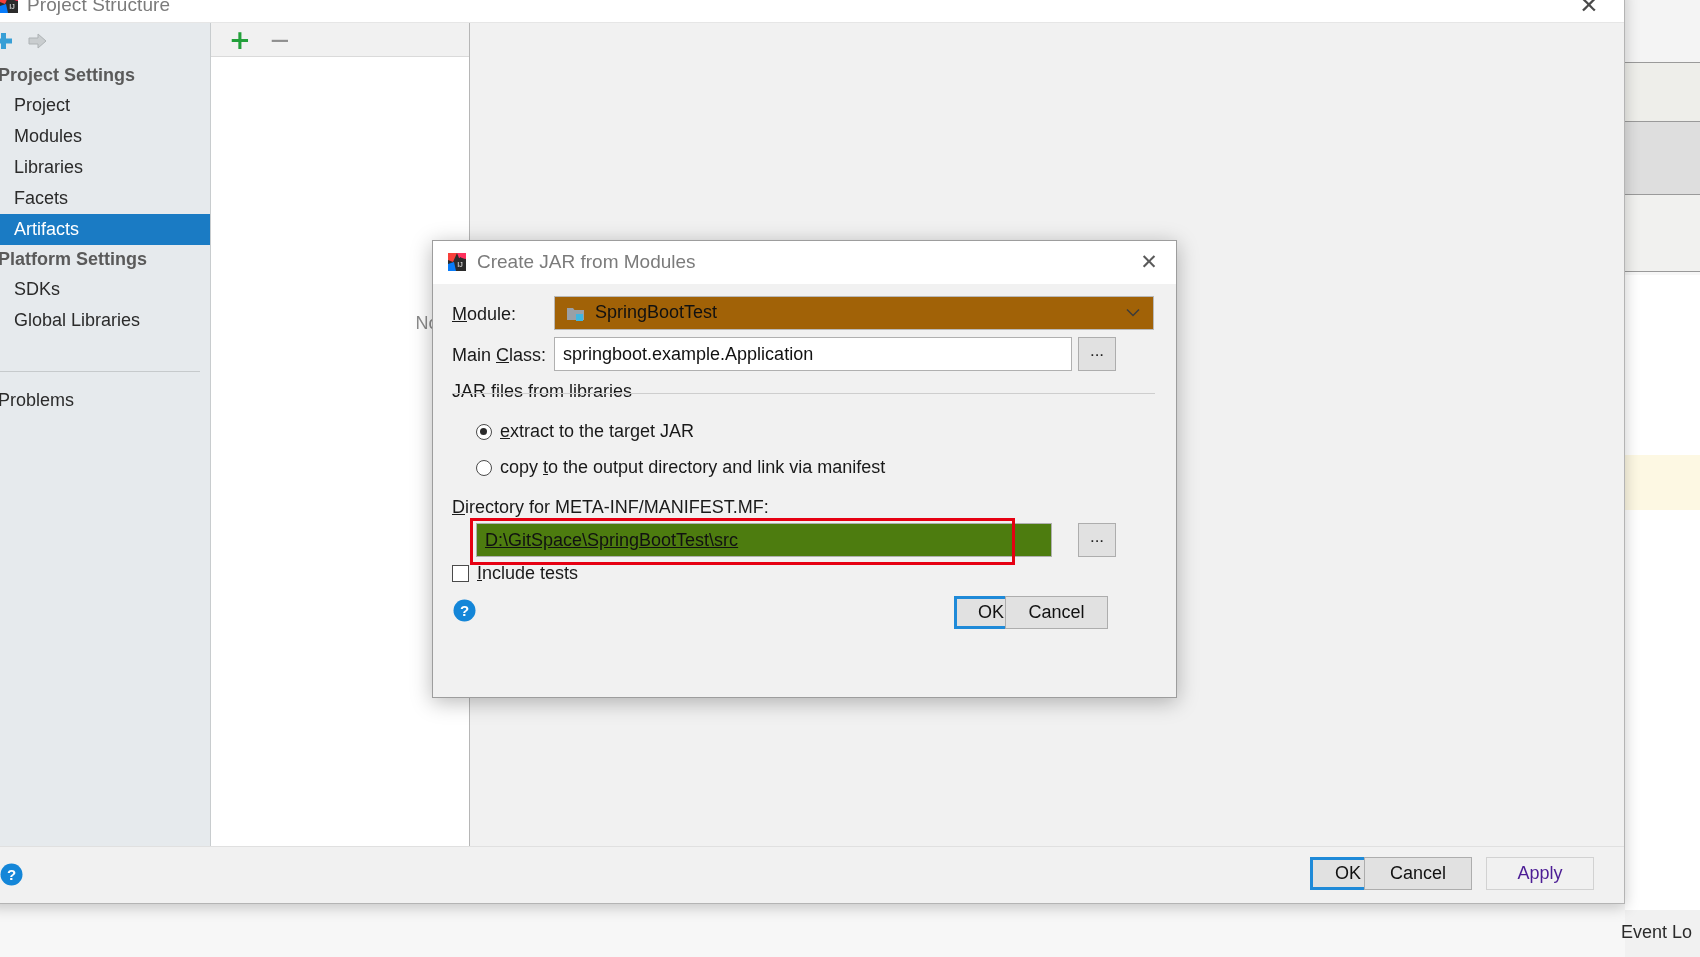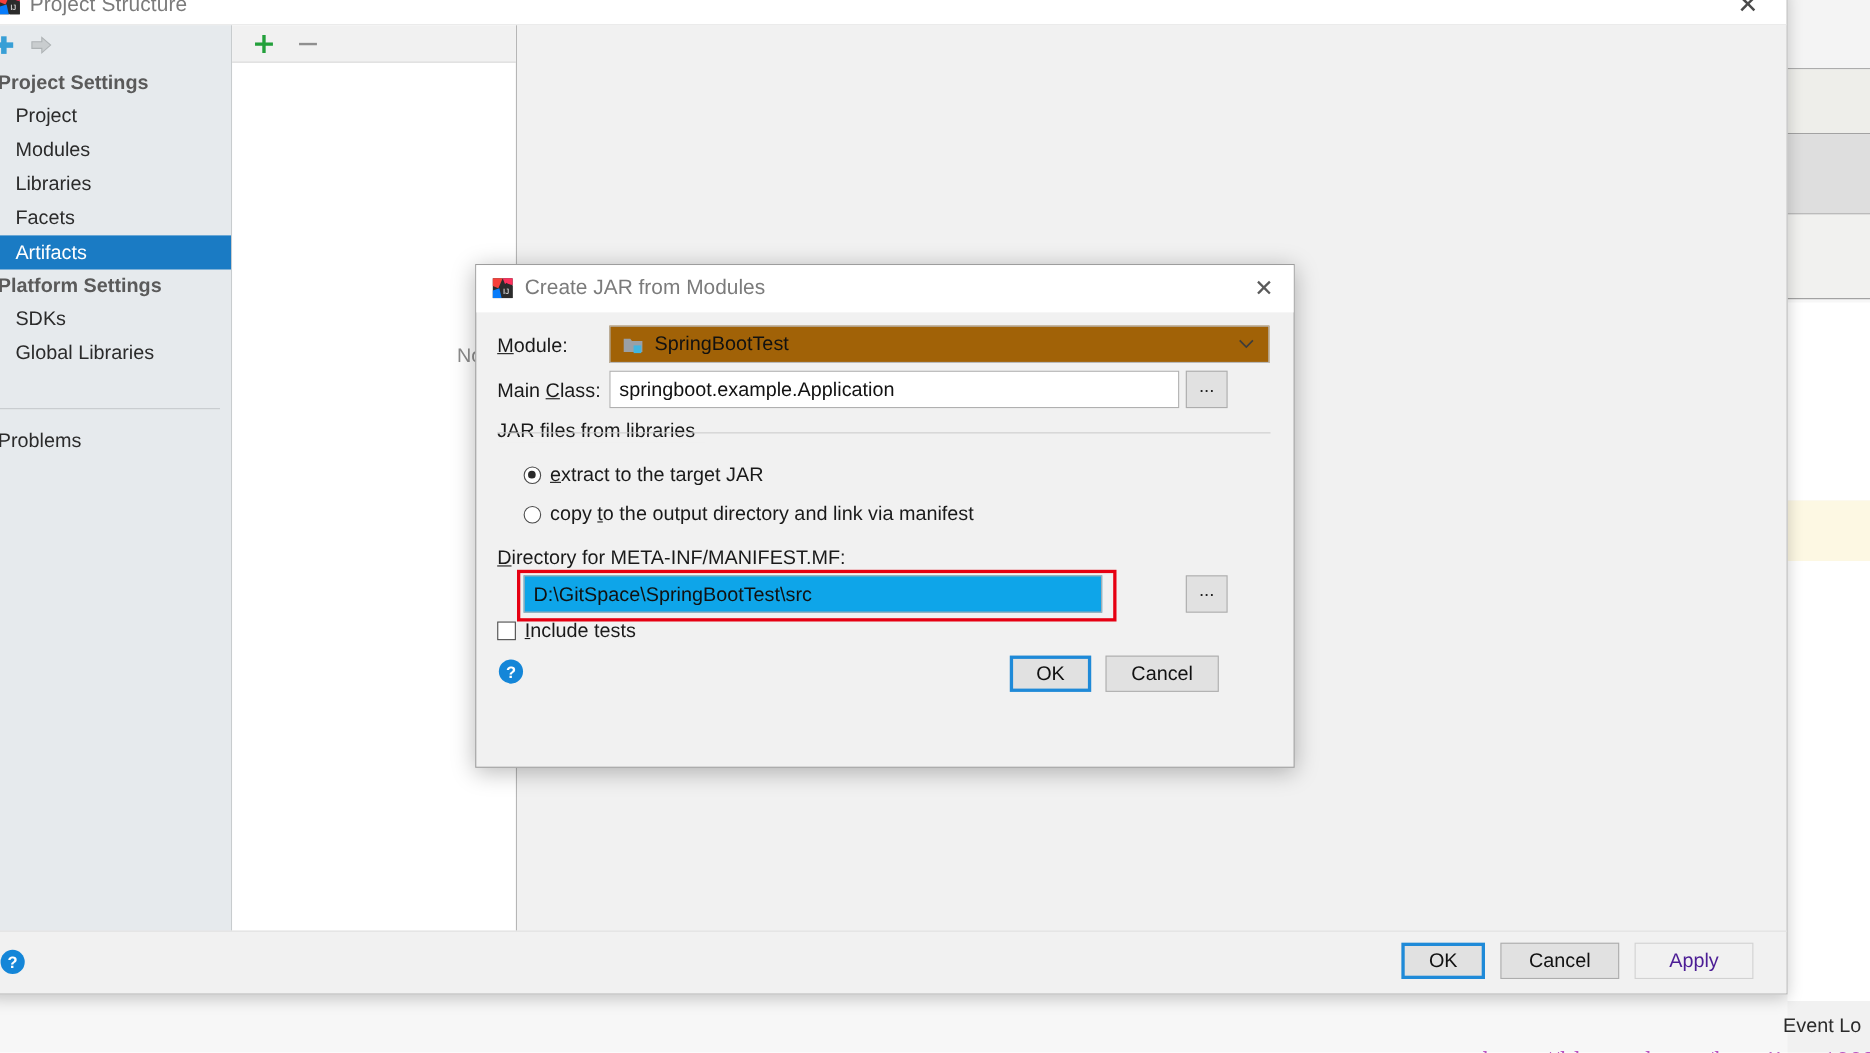--- a/index.html
+++ b/index.html
@@ -229,20 +229,21 @@
     font-size: 18px;
     color: #111111;
     text-align: center;
     line-height: 31px;
     box-sizing: border-box;
     font-family: "Liberation Sans", sans-serif;
   }
   .win-btn.focused {
     border: 3px solid #1f8ad8;
     line-height: 27px;
+    margin-left: 36px;
   }
   .win-btn.disabled {
     color: #4c1d95;
     border-color: #d2d2d2;
     background: #f1f1f1;
   }
   #ps-ok     { left: 1285px; width: 76px; }
   #ps-cancel { left: 1375px; width: 108px; }
   #ps-apply  { left: 1497px; width: 108px; }
 
@@ -447,32 +448,33 @@
     width: 545px;
     height: 47px;
     border: 3px solid #e60012;
     box-sizing: border-box;
     z-index: 3;
   }
   #dir-input {
     position: absolute;
     left: 43px;
     top: 282px;
-    width: 526px;
+    width: 576px;
     height: 34px;
-    background: #0ea5e9;
+    background: #4d7c0f;
     border: 1px solid #b0b0b0;
     box-sizing: border-box;
     font-size: 18px;
     color: #111111;
     padding: 0 0 0 8px;
     line-height: 32px;
     white-space: nowrap;
     overflow: hidden;
     font-family: "Liberation Sans", sans-serif;
+    text-decoration: underline;
   }
   #dir-browse { left: 645px; top: 282px; }
 
   #include-tests-row {
     position: absolute;
     left: 19px;
     top: 321px;
     font-size: 18px;
     color: #1a1a1a;
     white-space: nowrap;

